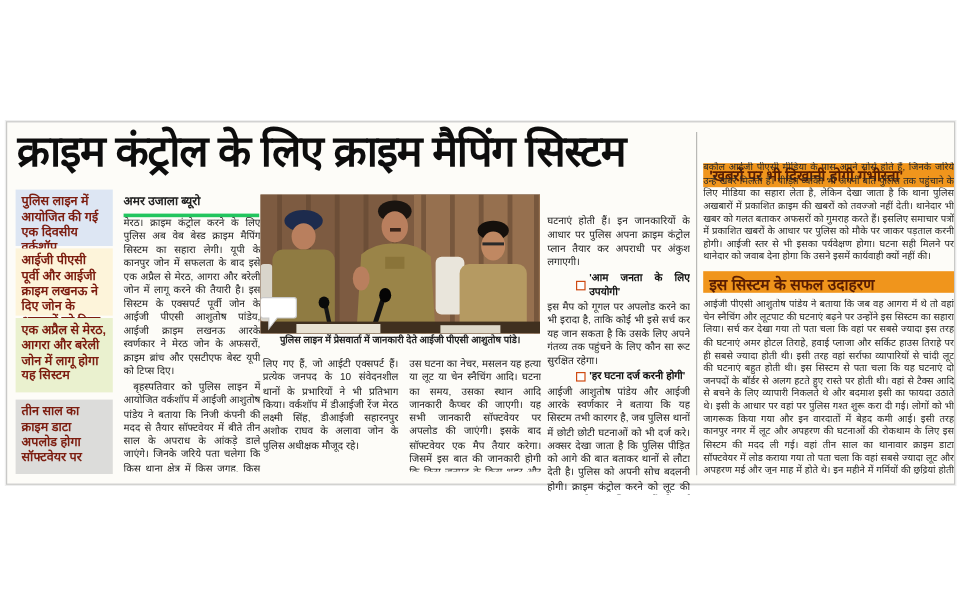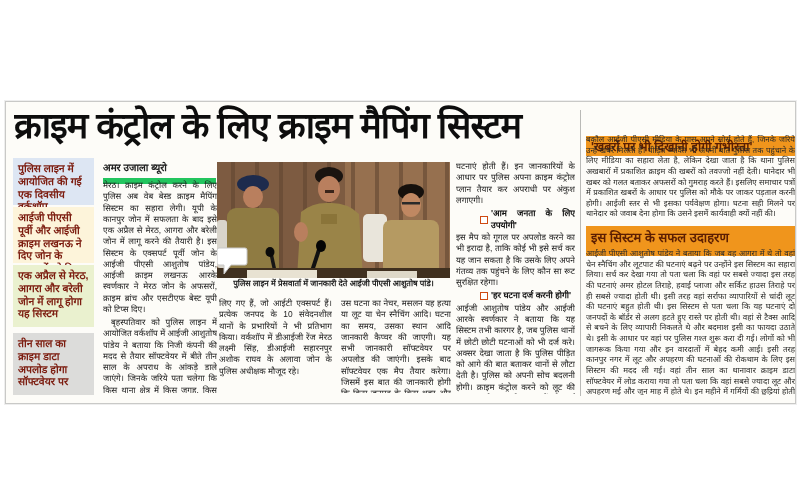--- a/index.html
+++ b/index.html
@@ -14,46 +14,46 @@
             white-space:nowrap;overflow:hidden;letter-spacing:-1px;}
   
   .sidebox{left:7px;width:81px;padding:4px 5px;box-sizing:border-box;
            font-size:10.5px;font-weight:bold;color:#7c1d10;line-height:1.22;}
   .sb1{top:56px;height:47px;background:#dde6f3;}
   .sb2{top:105px;height:56px;background:#fdf4da;}
   .sb3{top:163px;height:62px;background:#eaf1cf;}
   .sb4{top:231px;height:62px;background:#dcdcda;}
   
   .byline{left:97px;top:58px;width:113px;font-size:10px;font-weight:bold;
-          color:#222;border-bottom:6px solid #22c55e;padding-bottom:4px;}
+          color:#222;border-bottom:3px solid #22c55e;padding-bottom:4px;}
   .col{font-size:8.4px;line-height:1.34;color:#1d1d1d;text-align:justify;
        overflow:hidden;}
   .col p{margin:0 0 2px 0;text-indent:8px;}
   .col p.noindent{text-indent:0;}
   .c1{left:97px;top:78px;width:114px;height:213px;}
   .c2{left:213px;top:196px;width:113px;height:95px;}
   .c3{left:335px;top:196px;width:110px;height:95px;}
-  .c4{left:450px;top:59px;width:119px;height:233px;}
+  .c4{left:450px;top:77px;width:119px;height:233px;}
   .subhead{font-weight:bold;color:#111;margin:19px 0 1px 0;font-size:11px;}
   .bullhead{font-weight:bold;color:#111;margin:2px 0 1px 0;font-size:8.6px;
             display:flex;align-items:center;gap:3px;padding-left:24px;}
   .sqbullet{display:inline-block;width:6px;height:6px;border:1.5px solid #cf4a12;
             background:#fff;flex:0 0 auto;}
   
   .photo{left:211px;top:60px;width:233px;height:116px;overflow:hidden;
          background:#7d5b41;}
   .caption{left:211px;top:177px;width:233px;font-size:8px;font-weight:bold;
            color:#222;text-align:center;line-height:1.2;}
   .vline{left:574px;top:8px;width:1px;height:286px;background:#b9b9b6;}
   
   .obar{left:580px;width:209px;background:#f0951c;color:#5b1e02;
         font-weight:bold;padding:2px 5px;box-sizing:border-box;
         white-space:nowrap;overflow:hidden;}
   .ob1{top:10px;font-size:12.5px;height:20px;margin-top:24px;}
-  .ob2{top:124px;font-size:13px;height:30px;}
+  .ob2{top:124px;font-size:13px;height:18px;}
   .rbody{left:580px;width:209px;font-size:8px;line-height:1.33;color:#2a2a28;
          text-align:justify;overflow:hidden;}
   .rb1{top:33px;height:88px;}
   .rb2{top:147px;height:146px;}
 </style>
 </head>
 <body>
 
 <div class="canvas">
   <div class="clip">

